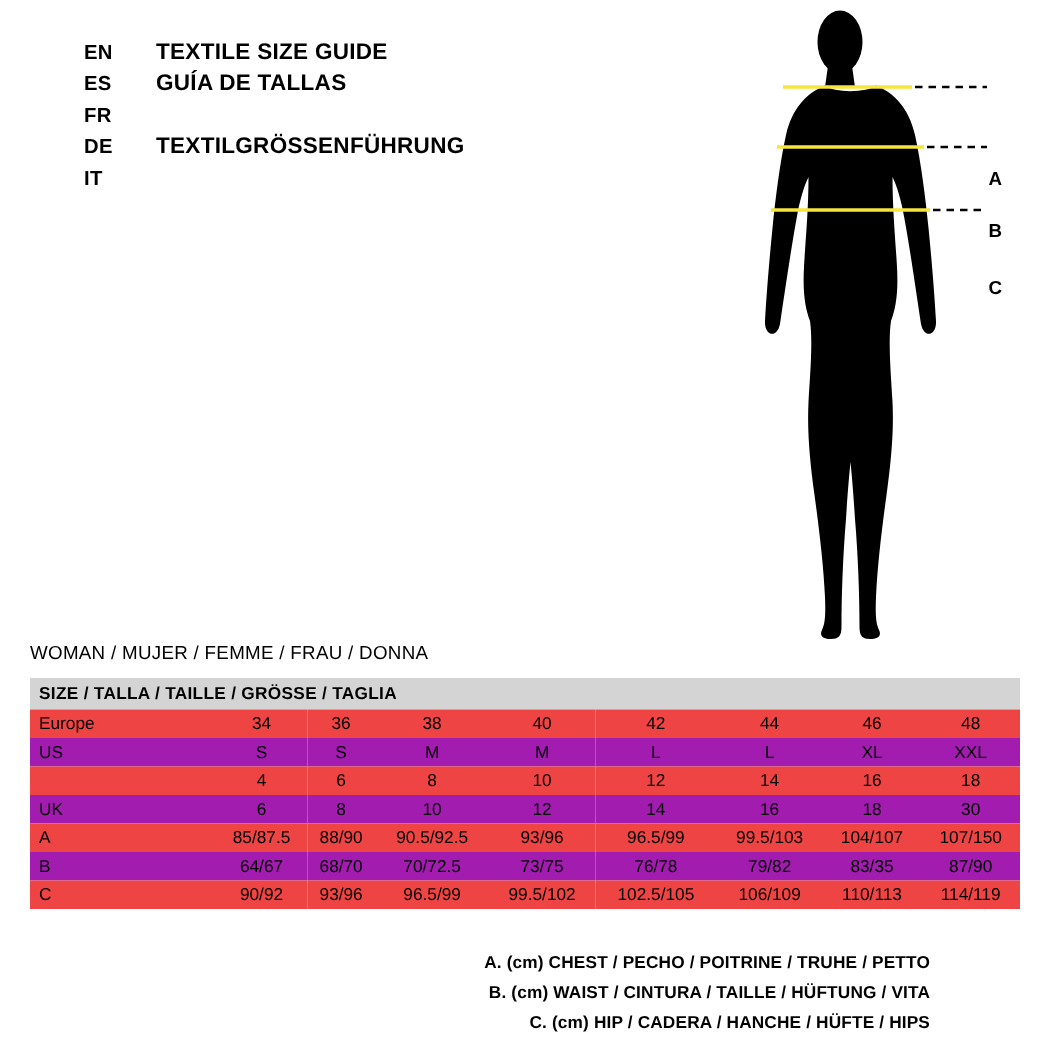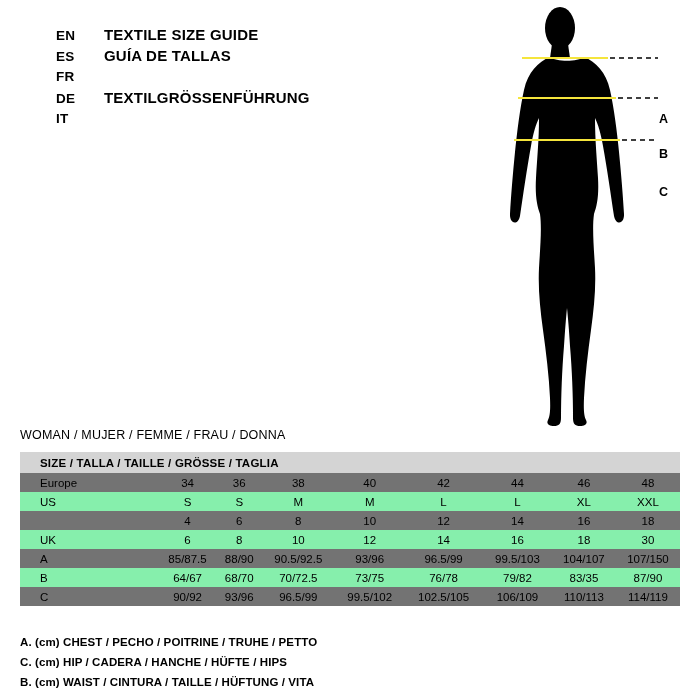--- a/index.html
+++ b/index.html
@@ -83,39 +83,40 @@
   }
   #size-table th, #size-table td {
     padding: 0;
     height: 19px;
     font-weight: normal;
     text-align: center;
     vertical-align: middle;
   }
   #size-table th.rowhead, #size-table td.rowhead {
     text-align: left;
-    padding-left: 20px;
+    padding-left: 6px;
     width: 118px;
   }
   #size-table tr.header-row th {
     text-align: left;
     font-weight: bold;
     letter-spacing: .2px;
     height: 21px;
   }
   .shade-dark  { background: #d4d4d4; }
-  .shade-light { background: #737373; }
-  .shade-white { background: #86efac; }
+  .shade-light { background: #ef4444; }
+  .shade-white { background: #a21caf; }
 
   
   #legend {
     position: absolute;
     left: 20px;
     top: 632px;
     width: 600px;
+    text-align: right;
   }
   .legend-row {
     font-size: 11.5px;
     font-weight: bold;
     line-height: 20px;
     letter-spacing: .1px;
     white-space: nowrap;
   }
 </style>
 </head>
@@ -280,15 +281,15 @@
       <td>102.5/105</td>
       <td>106/109</td>
       <td>110/113</td>
       <td>114/119</td>
     </tr>
   </tbody>
 </table>
 
 <div id="legend">
   <div class="legend-row">A. (cm) CHEST / PECHO / POITRINE / TRUHE / PETTO</div>
+  <div class="legend-row">B. (cm) WAIST / CINTURA / TAILLE / HÜFTUNG / VITA</div>
   <div class="legend-row">C. (cm) HIP / CADERA / HANCHE / HÜFTE / HIPS</div>
-  <div class="legend-row">B. (cm) WAIST / CINTURA / TAILLE / HÜFTUNG / VITA</div>
 </div>
 
 </body></html>

